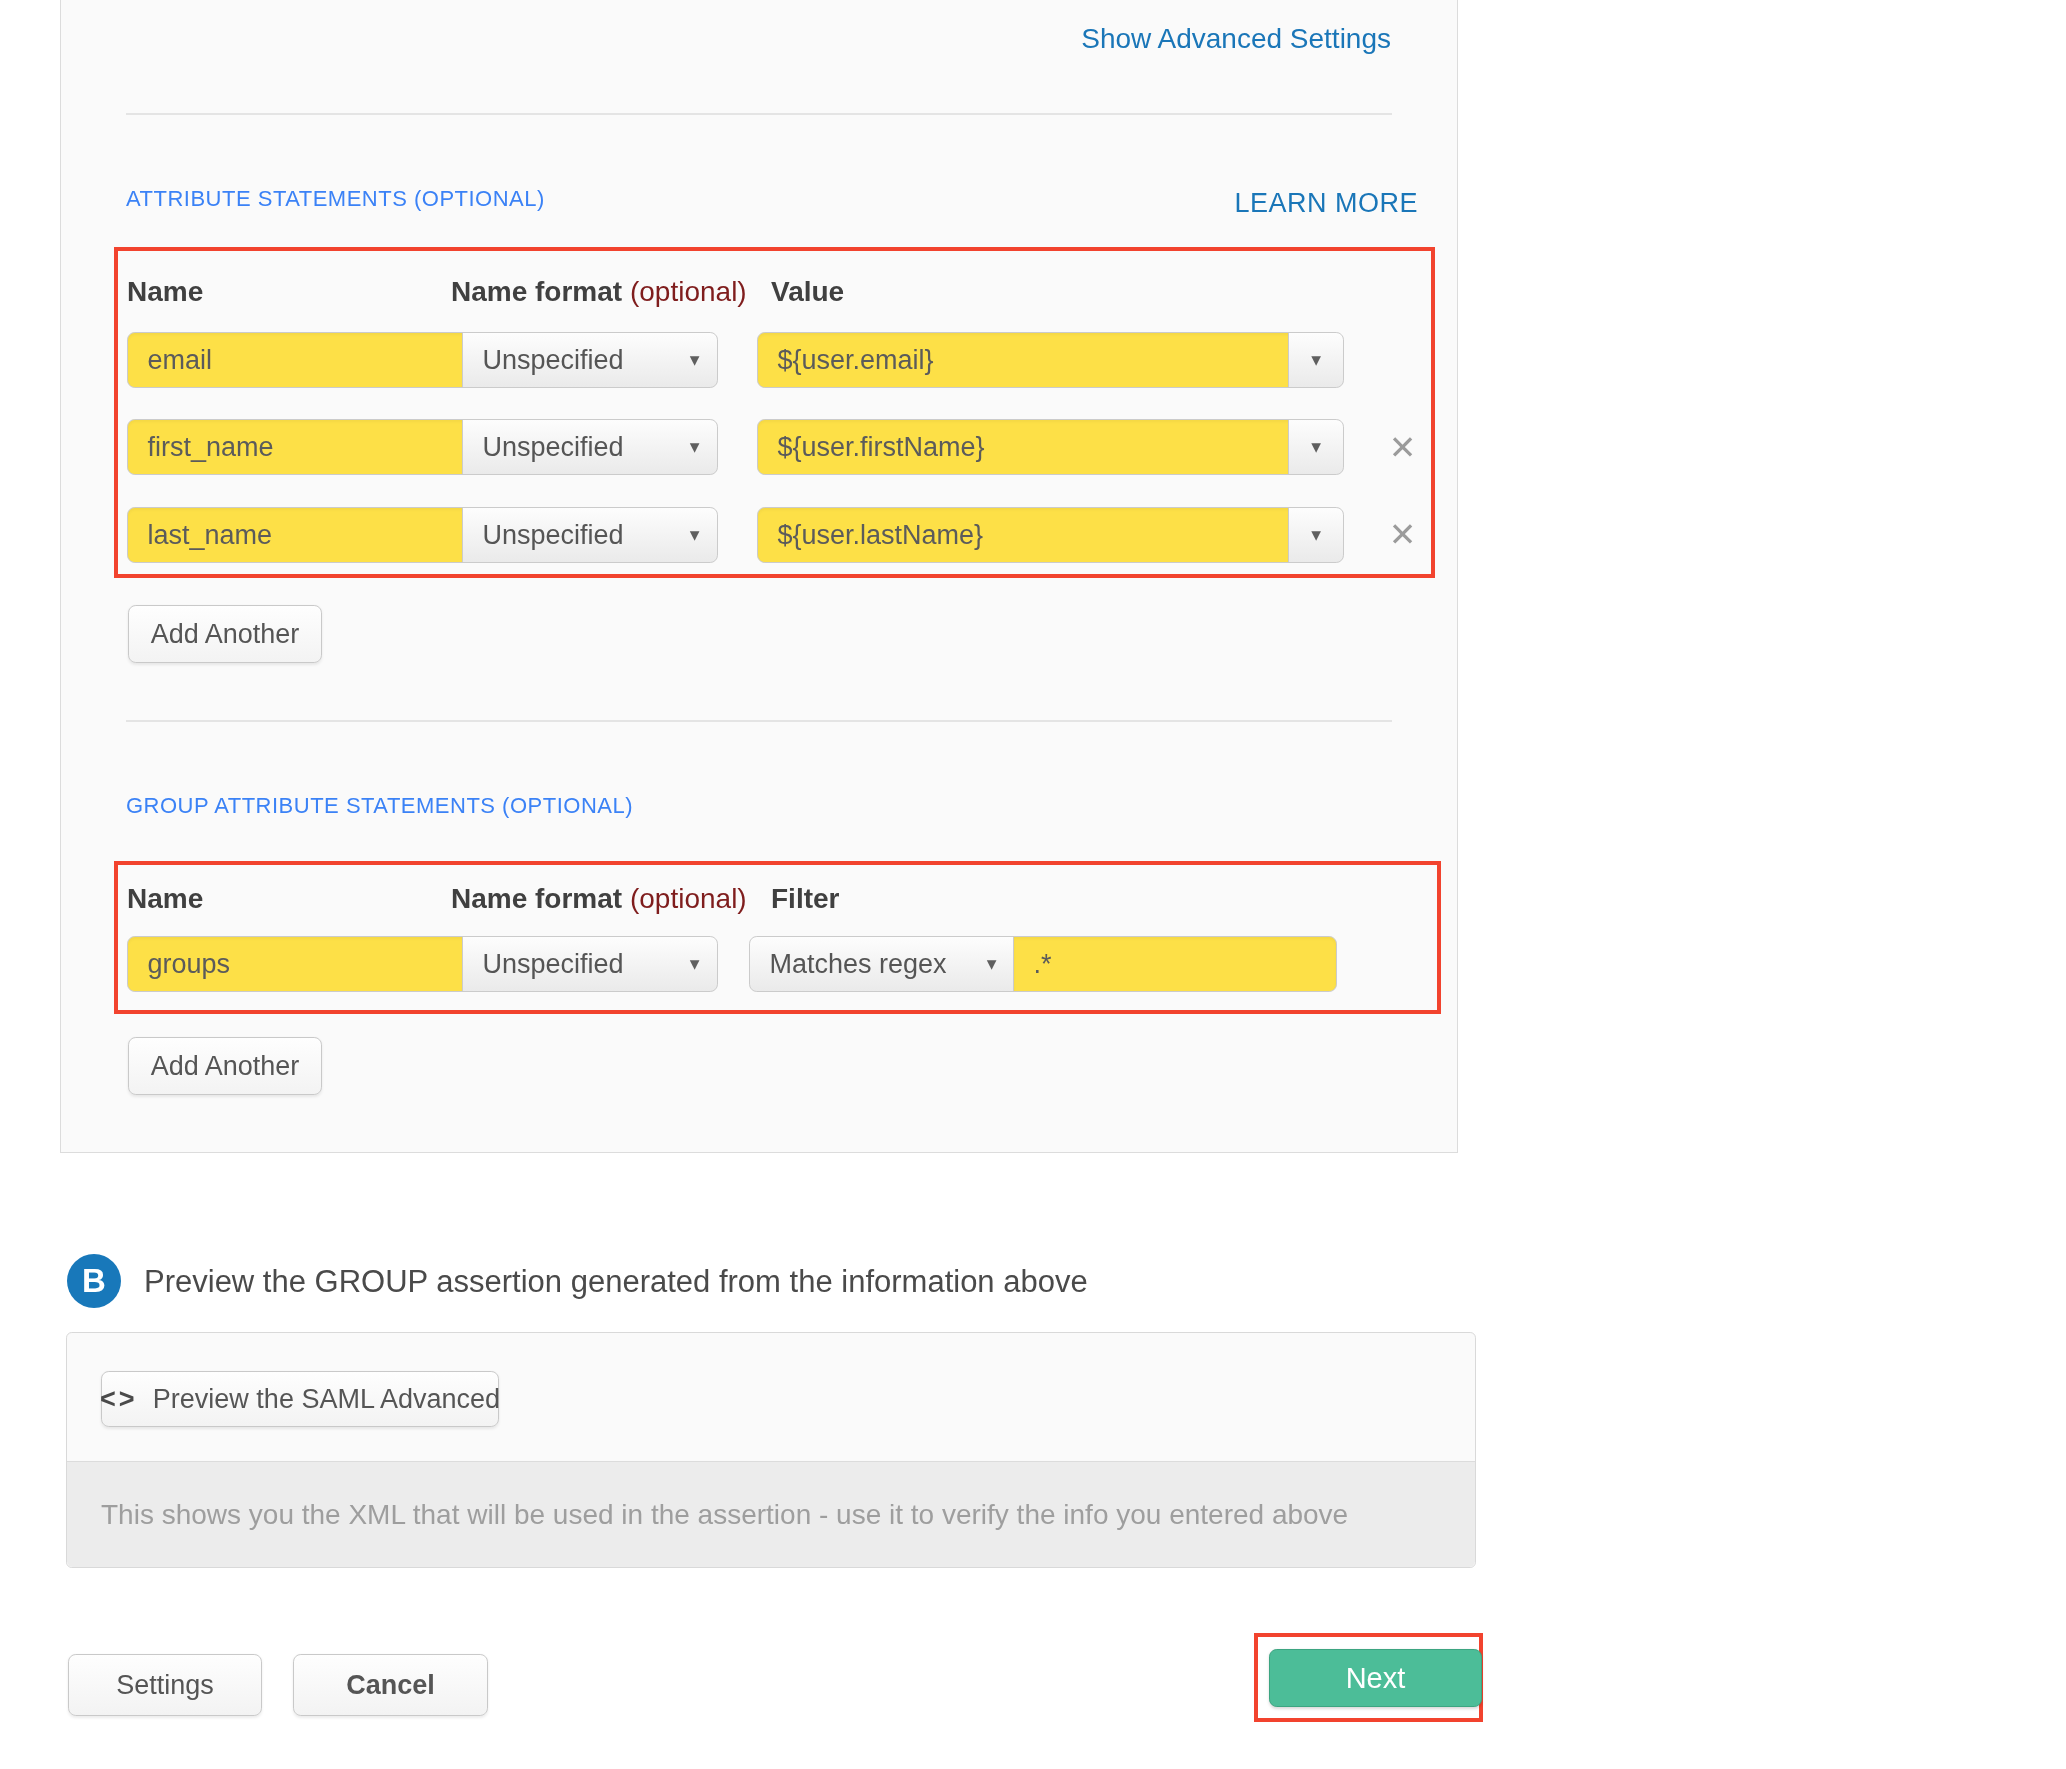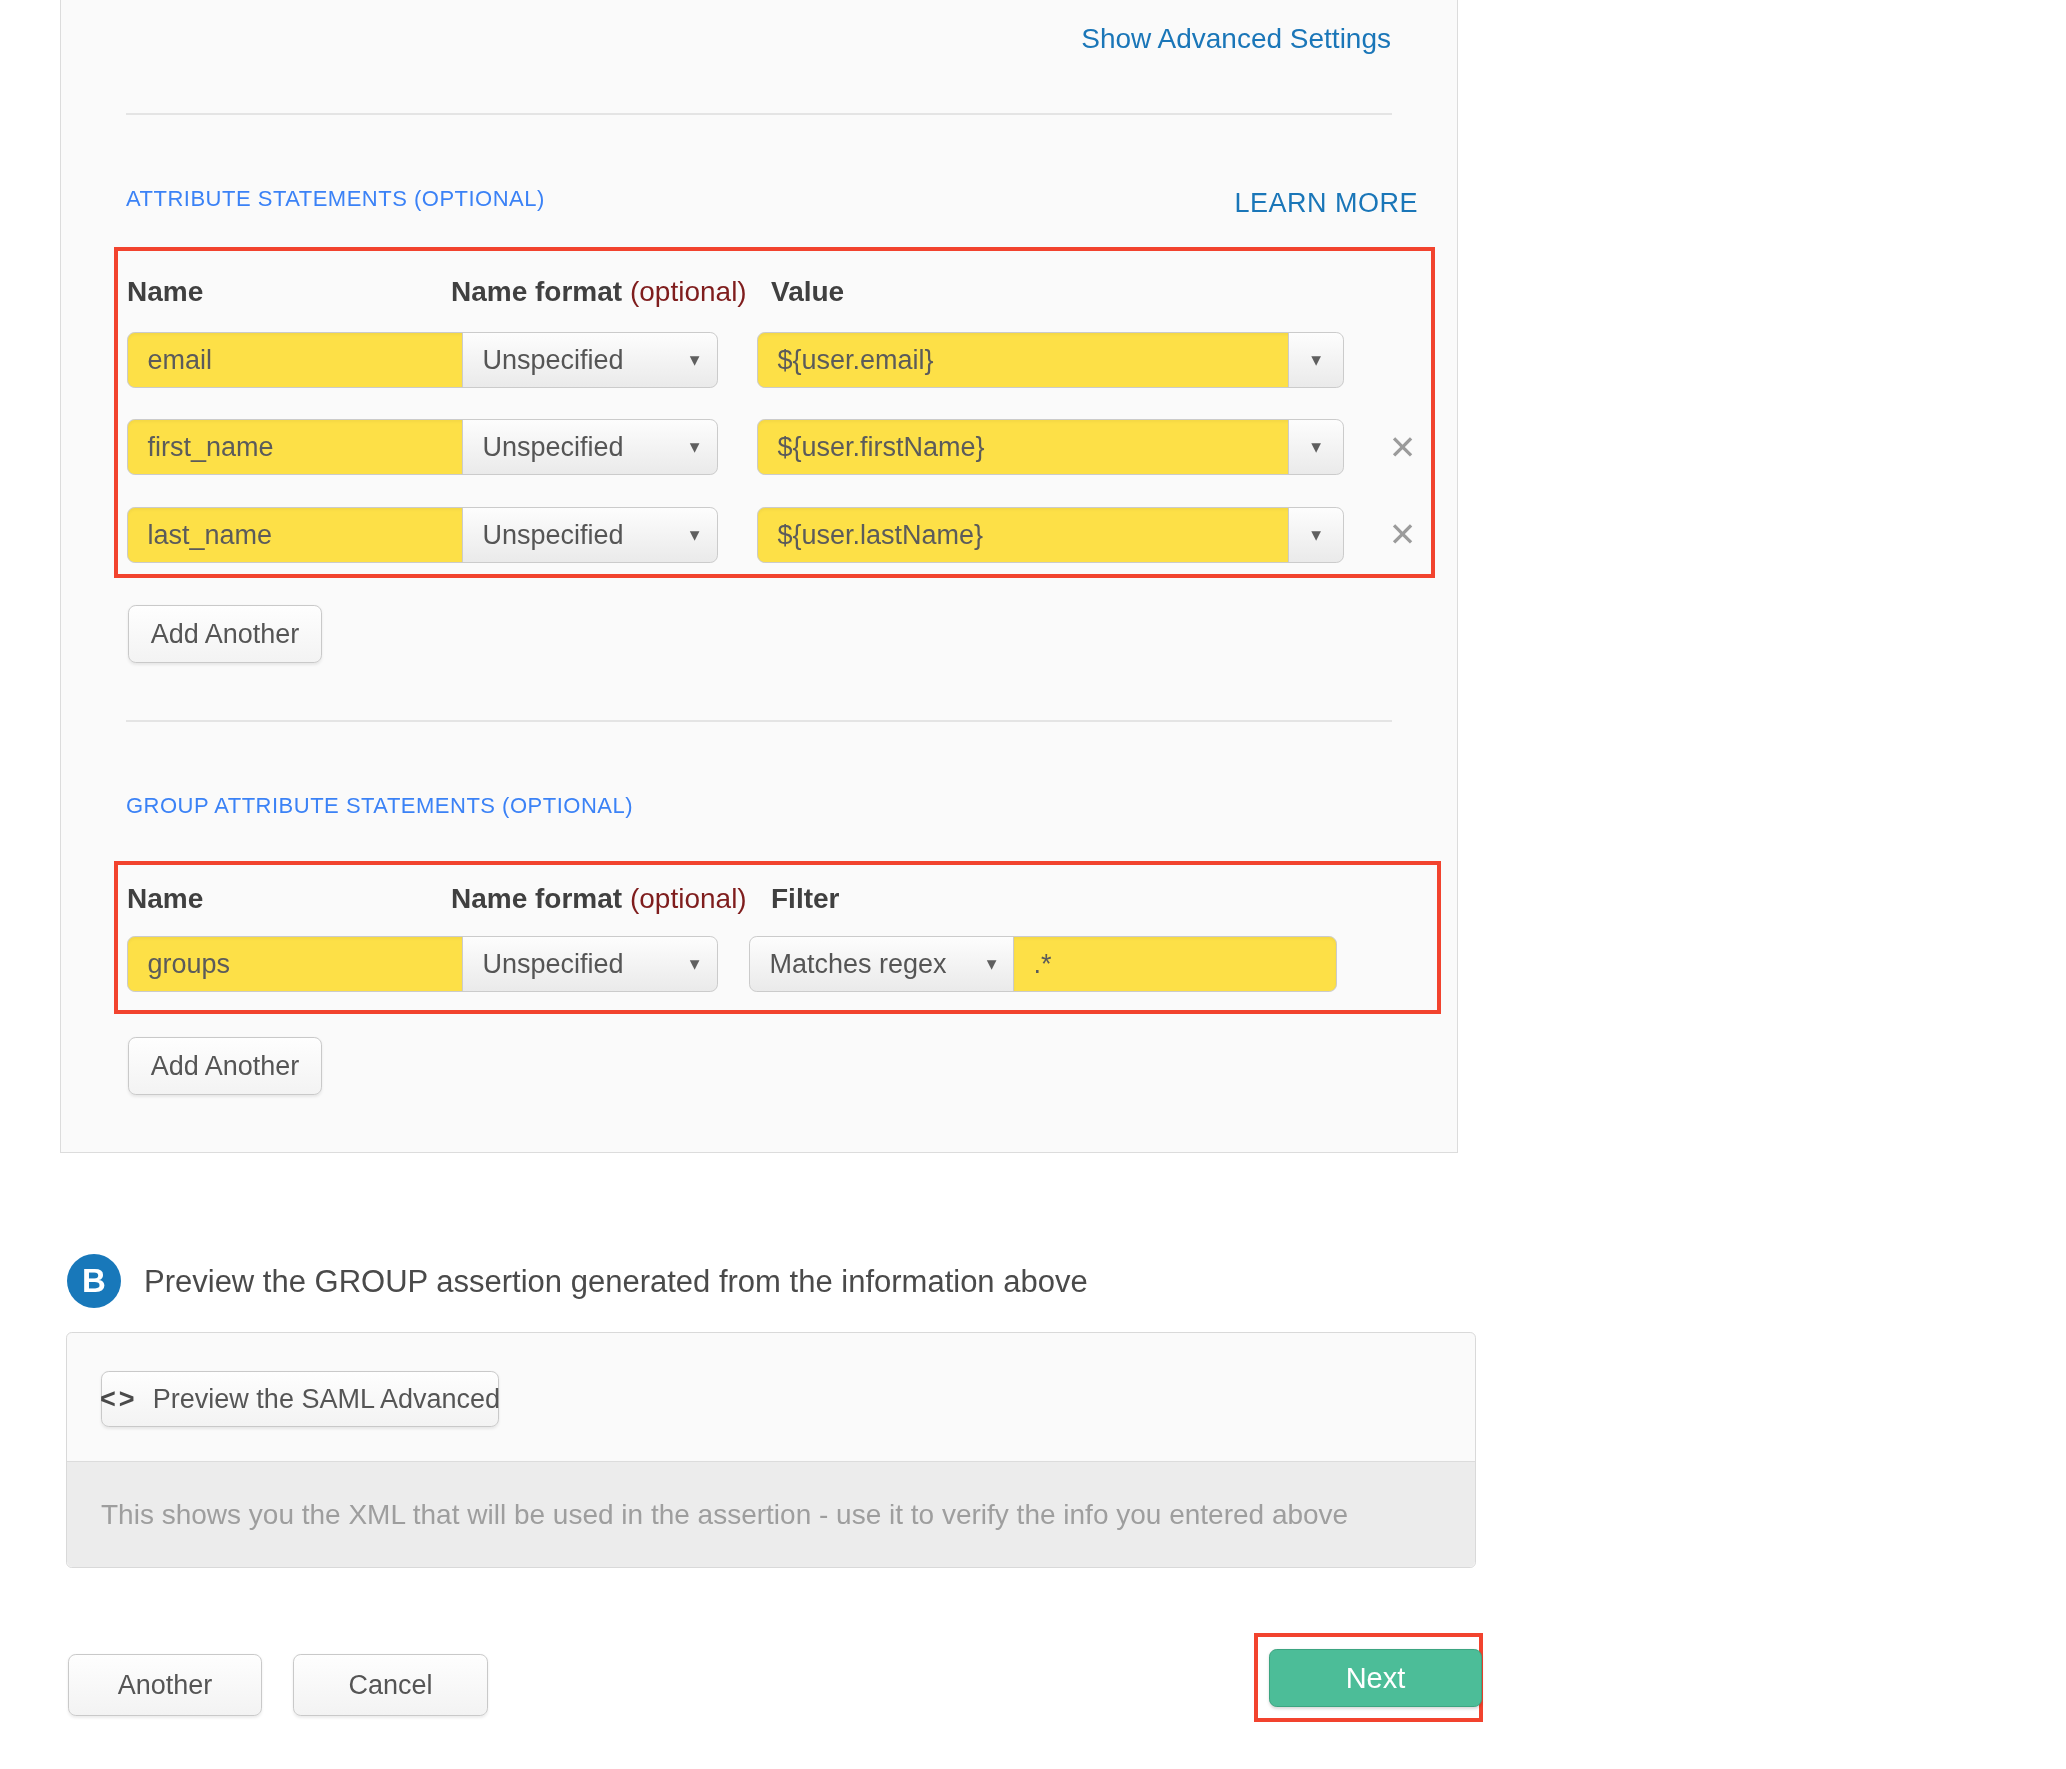--- a/index.html
+++ b/index.html
@@ -150,18 +150,18 @@
 <div class="abs preview-box" style="left:66px;top:1332px;width:1410px;height:236px;">
   <button class="btn" style="position:absolute;left:34px;top:38px;width:398px;height:56px;">
     <span class="code-icon">&lt;&gt;</span>
     <span>Preview the SAML Advanced</span>
   </button>
   <div class="note-strip">
     <span class="note-text">This shows you the XML that will be used in the assertion - use it to verify the info you entered above</span>
   </div>
 </div>
 
-<button class="abs btn" style="left:68px;top:1654px;width:194px;height:62px;">Another</button>
-<button class="abs btn" style="left:293px;top:1654px;width:195px;height:62px;">Cancel</button>
+<button class="abs btn" style="left:68px;top:1654px;width:194px;height:62px;">Settings</button>
+<button class="abs btn" style="left:293px;top:1654px;width:195px;height:62px;font-weight:bold;">Cancel</button>
 
 <div class="abs annotation" style="left:1254px;top:1633px;width:229px;height:89px;"></div>
 <button class="abs next-btn" style="left:1269px;top:1649px;width:213px;height:58px;">Next</button>
 
 
 </body></html>

